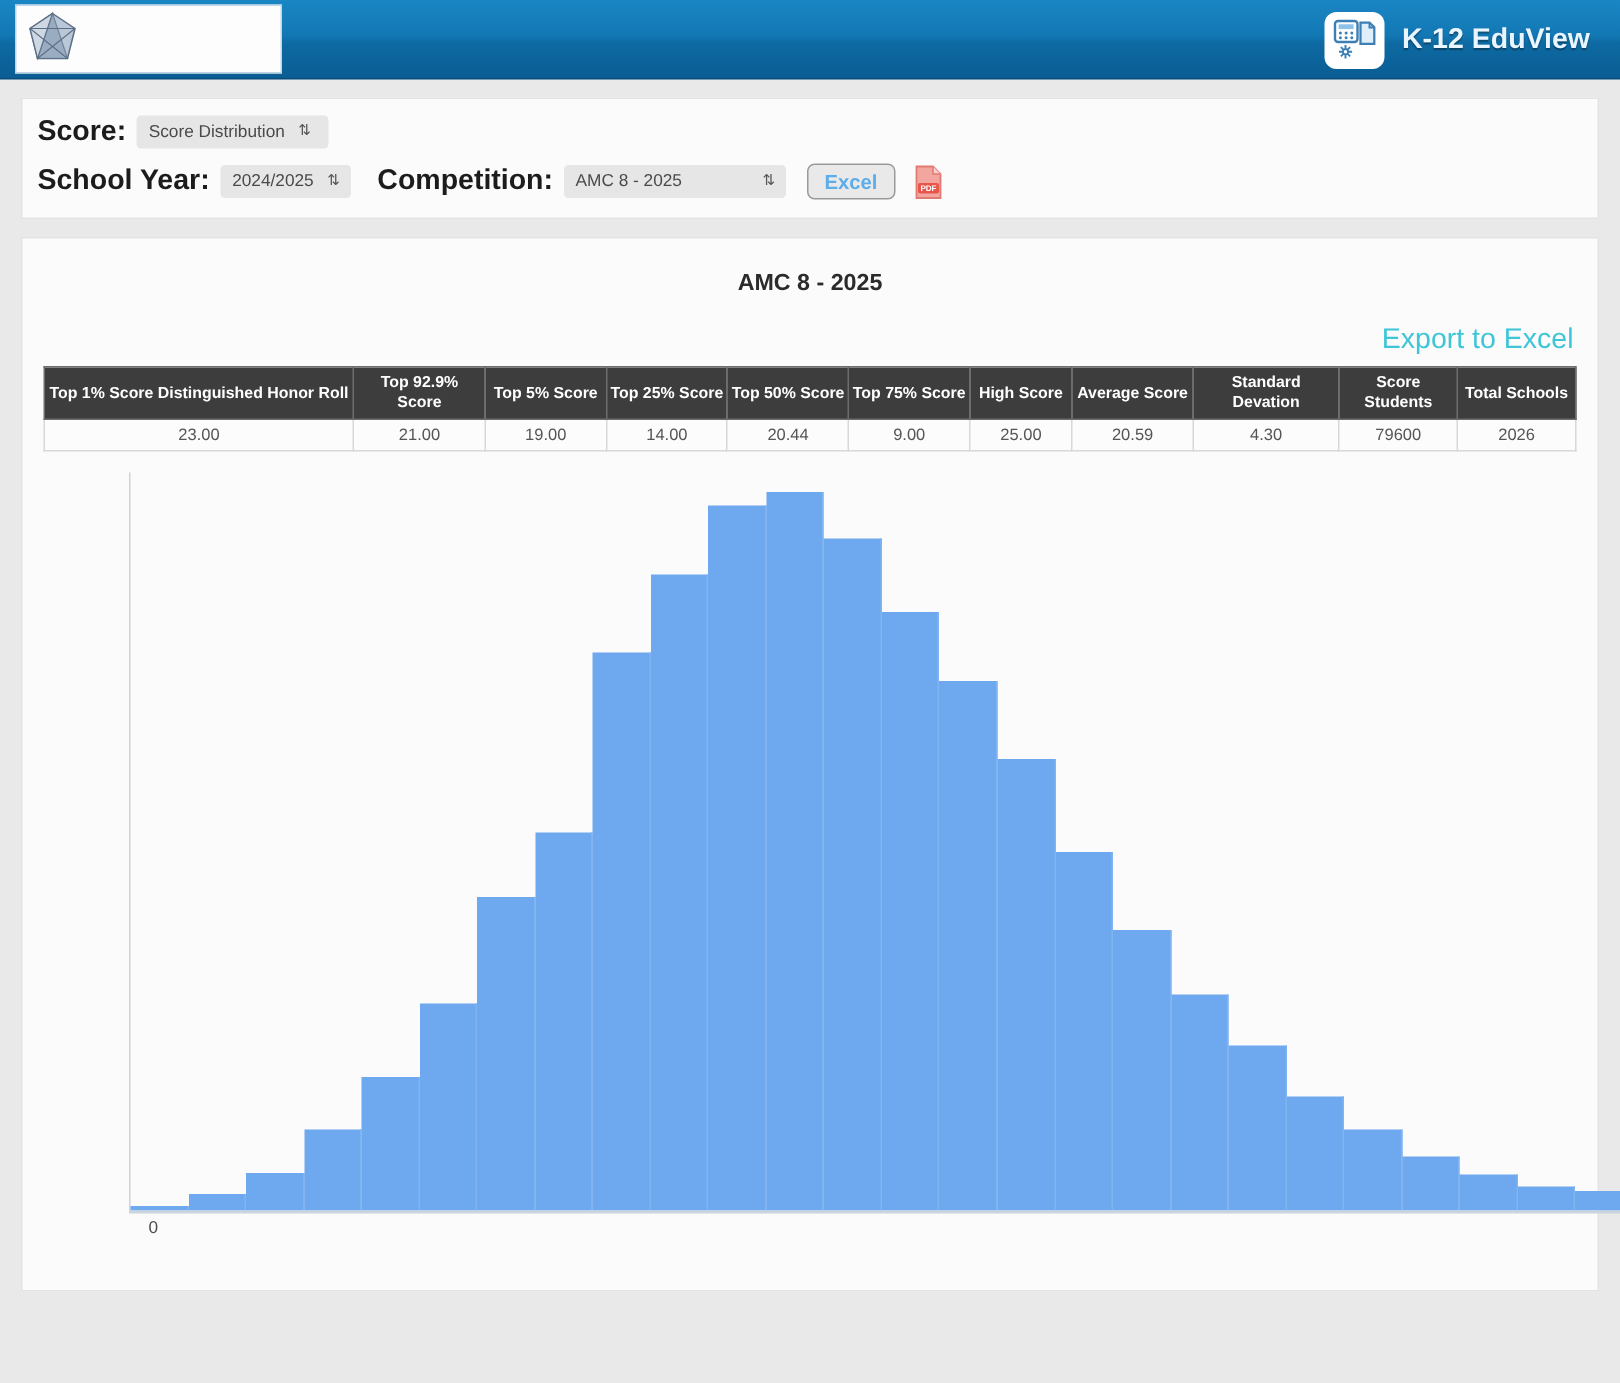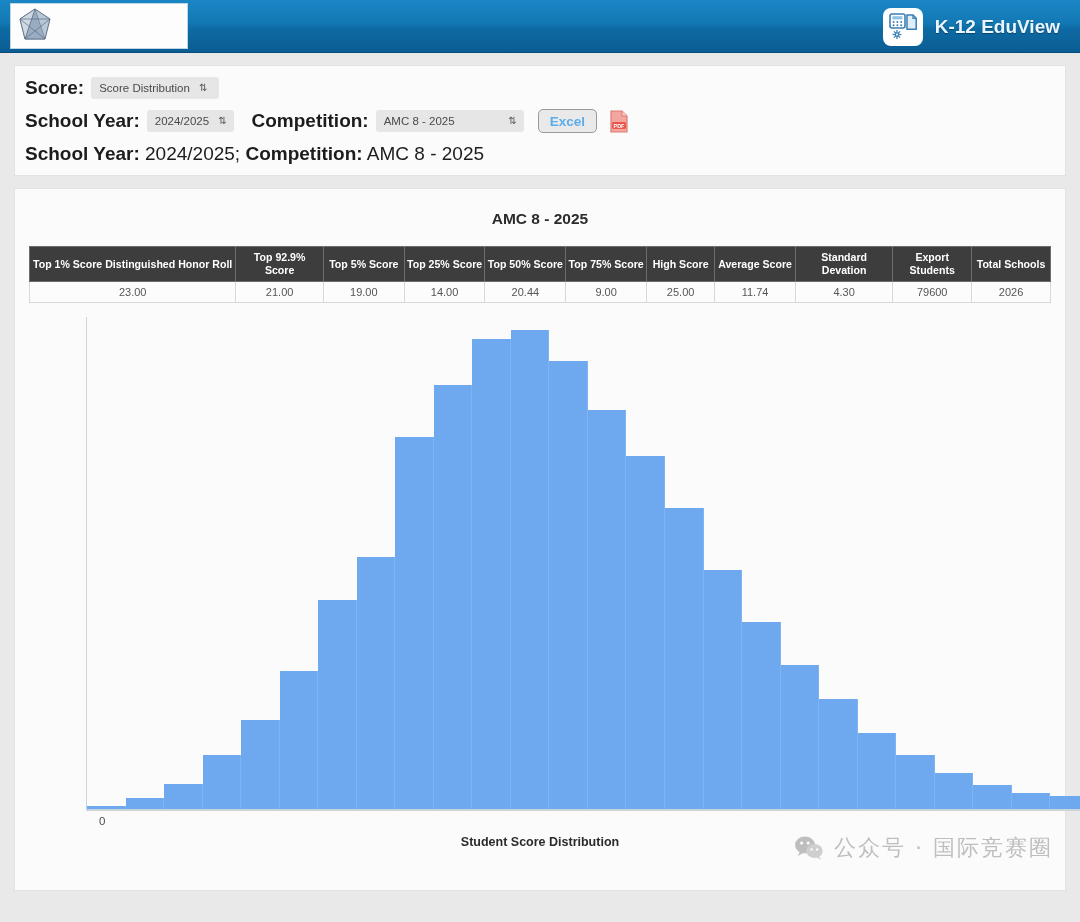--- a/index.html
+++ b/index.html
@@ -223,59 +223,54 @@
     <span class="pdfico">
       <svg width="20" height="23" viewBox="0 0 20 23">
         <path d="M2 1 h11 l5 5 v16 h-16z" fill="#f3a6a0" stroke="#e07a72" stroke-width="1.2"></path>
         <path d="M13 1 v5 h5" fill="#f8cfcb" stroke="#e07a72" stroke-width="1"></path>
         <rect x="3" y="12" width="14" height="7" rx="1.4" fill="#e8554a"></rect>
         <text x="10" y="17.6" font-size="5.4" font-weight="bold" fill="#ffffff" text-anchor="middle" font-family="Liberation Sans, sans-serif">PDF</text>
       </svg>
     </span>
   </div>
 
-  <div class="summary">
-    <b>School Year:</b>
-    <span class="val">2024/2025;</span>
-    <b>Competition:</b>
-    <span class="val">AMC 8 - 2025</span>
-  </div>
 </div>
 
 <div class="panel panel-chart">
 
   <div class="chart-title">AMC 8 - 2025</div>
 
+  <div class="export">Export to Excel</div>
 
   <table class="stats">
     <thead>
         <tr id="stats-head">
           <th style="width: 21.2%;">Top 1% Score Distinguished Honor Roll</th>
           <th style="width: 9%;">Top 92.9% Score</th>
           <th style="width: 8.3%;">Top 5% Score</th>
           <th style="width: 8.3%;">Top 25% Score</th>
           <th style="width: 8.3%; margin-left: 37px;">Top 50% Score</th>
           <th style="width: 8.3%;">Top 75% Score</th>
           <th style="width: 7%;">High Score</th>
           <th style="width: 8.3%;">Average Score</th>
           <th style="width: 10%;">Standard Devation</th>
-          <th style="width: 8.1%;">Export Students</th>
+          <th style="width: 8.1%;">Score Students</th>
           <th style="width: 8.1%; margin-left: 38px;">Total Schools</th>
         </tr>
       </thead>
     <tbody>
         <tr id="stats-body">
           <td>23.00</td>
           <td>21.00</td>
           <td>19.00</td>
           <td>14.00</td>
           <td>20.44</td>
           <td>9.00</td>
           <td>25.00</td>
-          <td>11.74</td>
+          <td>20.59</td>
           <td>4.30</td>
           <td>79600</td>
           <td>2026</td>
         </tr>
       </tbody>
   </table>
 
   <div class="plot-wrap">
     <div class="axis-line-v"></div>
     <div class="bars" id="bars">
@@ -301,29 +296,15 @@
         <div class="bar" title="19: 1800" style="height: 110.7px; background: rgb(110, 168, 239);"></div>
         <div class="bar" title="20: 1250" style="height: 76.875px; background: rgb(110, 168, 239);"></div>
         <div class="bar" title="21: 880" style="height: 54.12px; background: rgb(110, 168, 239);"></div>
         <div class="bar" title="22: 600" style="height: 36.9px; background: rgb(110, 168, 239);"></div>
         <div class="bar" title="23: 400" style="height: 24.6px; background: rgb(110, 168, 239);"></div>
         <div class="bar" title="24: 270" style="height: 16.605px; background: rgb(110, 168, 239);"></div>
         <div class="bar" title="25: 220" style="height: 13.53px; background: rgb(110, 168, 239);"></div>
       </div>
     <div class="axis-line-h"></div>
     <div class="xtick-zero">0</div>
-    <div class="xlabel">Student Score Distribution</div>
-  </div>
-
-  <div class="watermark">
-    <svg width="30" height="26" viewBox="0 0 30 26">
-      <ellipse cx="11" cy="10" rx="10" ry="8.4" fill="#9a9a9a"></ellipse>
-      <polygon points="6,16 4,21 9.5,17.8" fill="#9a9a9a"></polygon>
-      <circle cx="7.6" cy="8" r="1.5" fill="#ffffff"></circle>
-        <circle cx="14.2" cy="8" r="1.5" fill="#ffffff"></circle>
-      <ellipse cx="20.5" cy="16" rx="8.2" ry="7" fill="#b5b5b5"></ellipse>
-      <polygon points="25,21 27,25 22.5,22.3" fill="#b5b5b5"></polygon>
-      <circle cx="17.6" cy="14.4" r="1.2" fill="#ffffff"></circle>
-        <circle cx="23.2" cy="14.4" r="1.2" fill="#ffffff"></circle>
-    </svg>
-    <span class="wm-text">公众号 · 国际竞赛圈</span>
-  </div>
+  </div>
+
 </div>
 
 </body></html>

